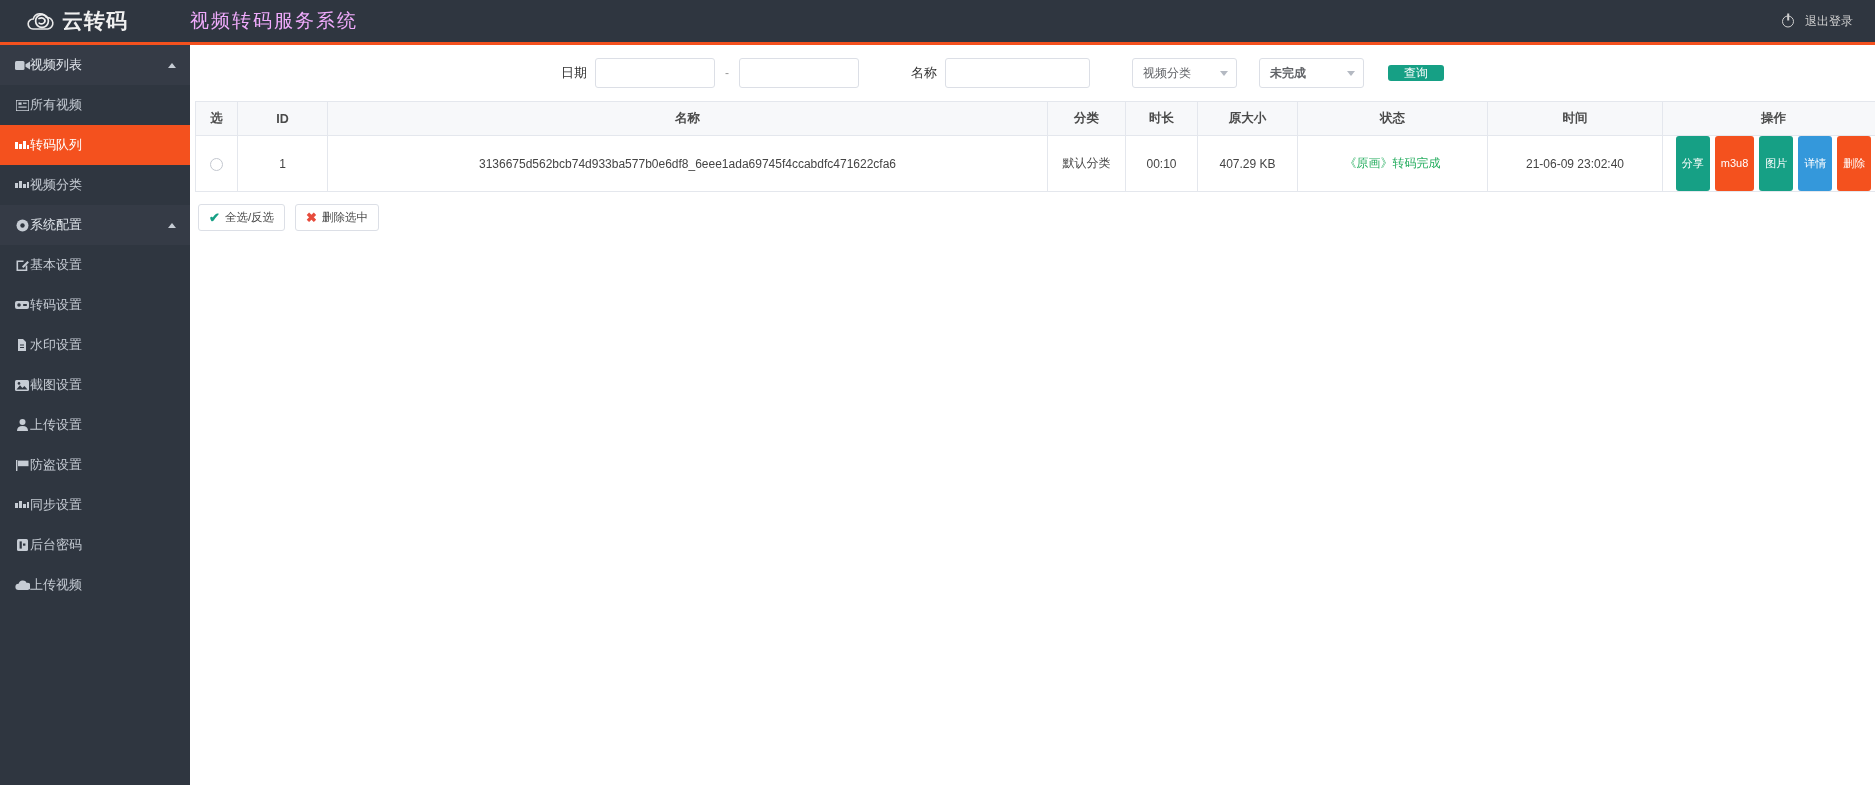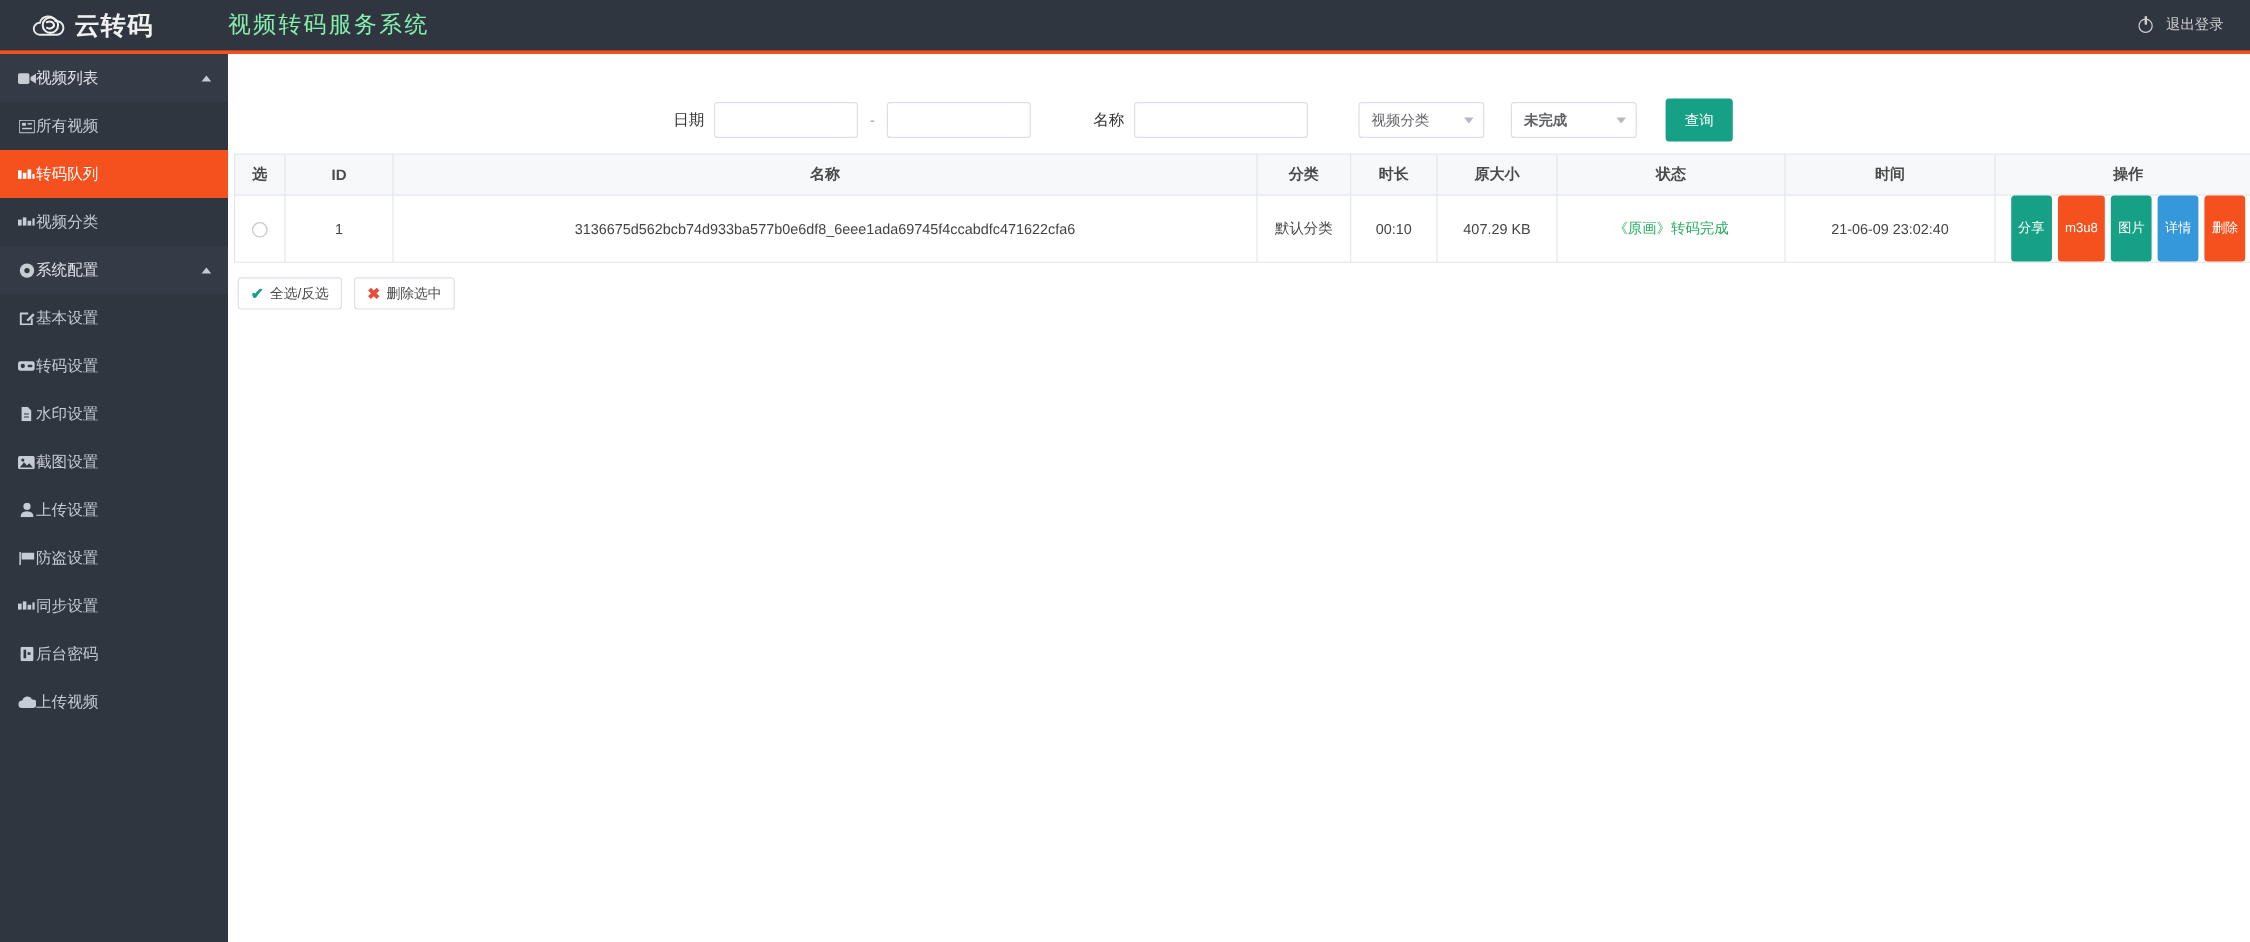--- a/index.html
+++ b/index.html
@@ -17,21 +17,21 @@
     border-bottom: 3px solid #f4511e;
   }
   .brand { width: 190px; display: flex; align-items: center; padding-left: 26px; gap: 6px; flex: 0 0 190px; }
   .cloud-glyph { position: relative; width: 30px; height: 20px; }
   .cloud-glyph svg { display: block; }
   .brand-text {
     font-size: 21px; font-weight: bold; color: #f0f0f0; letter-spacing: 1px;
     font-family: "DejaVu Sans", sans-serif;
   }
   .app-title {
-    font-size: 19px; color: #86efac; letter-spacing: 2px; font-weight: normal;
+    font-size: 19px; color: #f0abfc; letter-spacing: 2px; font-weight: normal;
     margin-left: 0px;
   }
   .logout {
     position: absolute; right: 22px; top: 50%; transform: translateY(-50%);
     display: flex; align-items: center; gap: 11px;
     font-size: 12px; color: #cfcfcf; cursor: pointer;
   }
   .logout .pw-icon {
     width: 12px; height: 12px; border: 1.6px solid #cfcfcf; border-radius: 50%;
     position: relative; display: inline-block;
@@ -63,21 +63,21 @@
   .nav-item .ico svg { display: block; }
   .nav-item .label { white-space: nowrap; }
   .nav-item .caret {
     position: absolute; right: 14px; width: 0; height: 0;
     border-left: 4px solid transparent; border-right: 4px solid transparent;
     border-bottom: 5px solid #c6ccd4;
   }
   .nav-item.sub { padding-left: 14px; }
 
   
-  .content { flex: 1 1 auto; background: #fff; min-width: 0; display: flex; flex-direction: column; margin-top: 27px; }
+  .content { flex: 1 1 auto; background: #fff; min-width: 0; display: flex; flex-direction: column; }
 
   .filter-bar {
     height: 56px; flex: 0 0 56px; display: flex; align-items: center;
     justify-content: center; gap: 0; background: #fff; padding-right: 60px;
   }
   .fg { display: flex; align-items: center; }
   .fl { font-size: 13px; color: #333; margin-right: 8px; }
   .finput {
     height: 30px; border: 1px solid #dcdfe6; border-radius: 3px; background: #fff;
     font-size: 12px; color: #333; padding: 0 8px; outline: none;
@@ -93,21 +93,21 @@
     background: #fff; font-size: 12px; color: #606266; padding: 0 24px 0 10px;
     display: flex; align-items: center; cursor: pointer;
   }
   .sel-caret {
     position: absolute; right: 9px; top: 50%; margin-top: -2px;
     width: 0; height: 0; border-left: 4px solid transparent;
     border-right: 4px solid transparent; border-top: 5px solid #b4b9c2;
   }
   .select-wrap.second { margin-left: 22px; font-weight: bold; }
   .search-btn {
-    margin-left: 24px; height: 36px; min-width: 56px; padding: 0 14px;
+    margin-left: 24px; height: 16px; min-width: 56px; padding: 0 14px;
     background: #16a085; color: #fff; font-size: 12px; border: none; border-radius: 3px;
     cursor: pointer; font-family: "Liberation Sans", sans-serif;
   }
 
   
   .table-area { padding: 0; }
   table.grid { width: calc(100% - 35px); margin: 0 0 0 5px; border-collapse: collapse; table-layout: fixed; }
   table.grid th {
     background: #f7f8fa; border: 1px solid #e4e7ed; font-size: 12.5px; font-weight: bold;
     color: #4a4a4a; height: 34px; text-align: center; padding: 0 4px;

